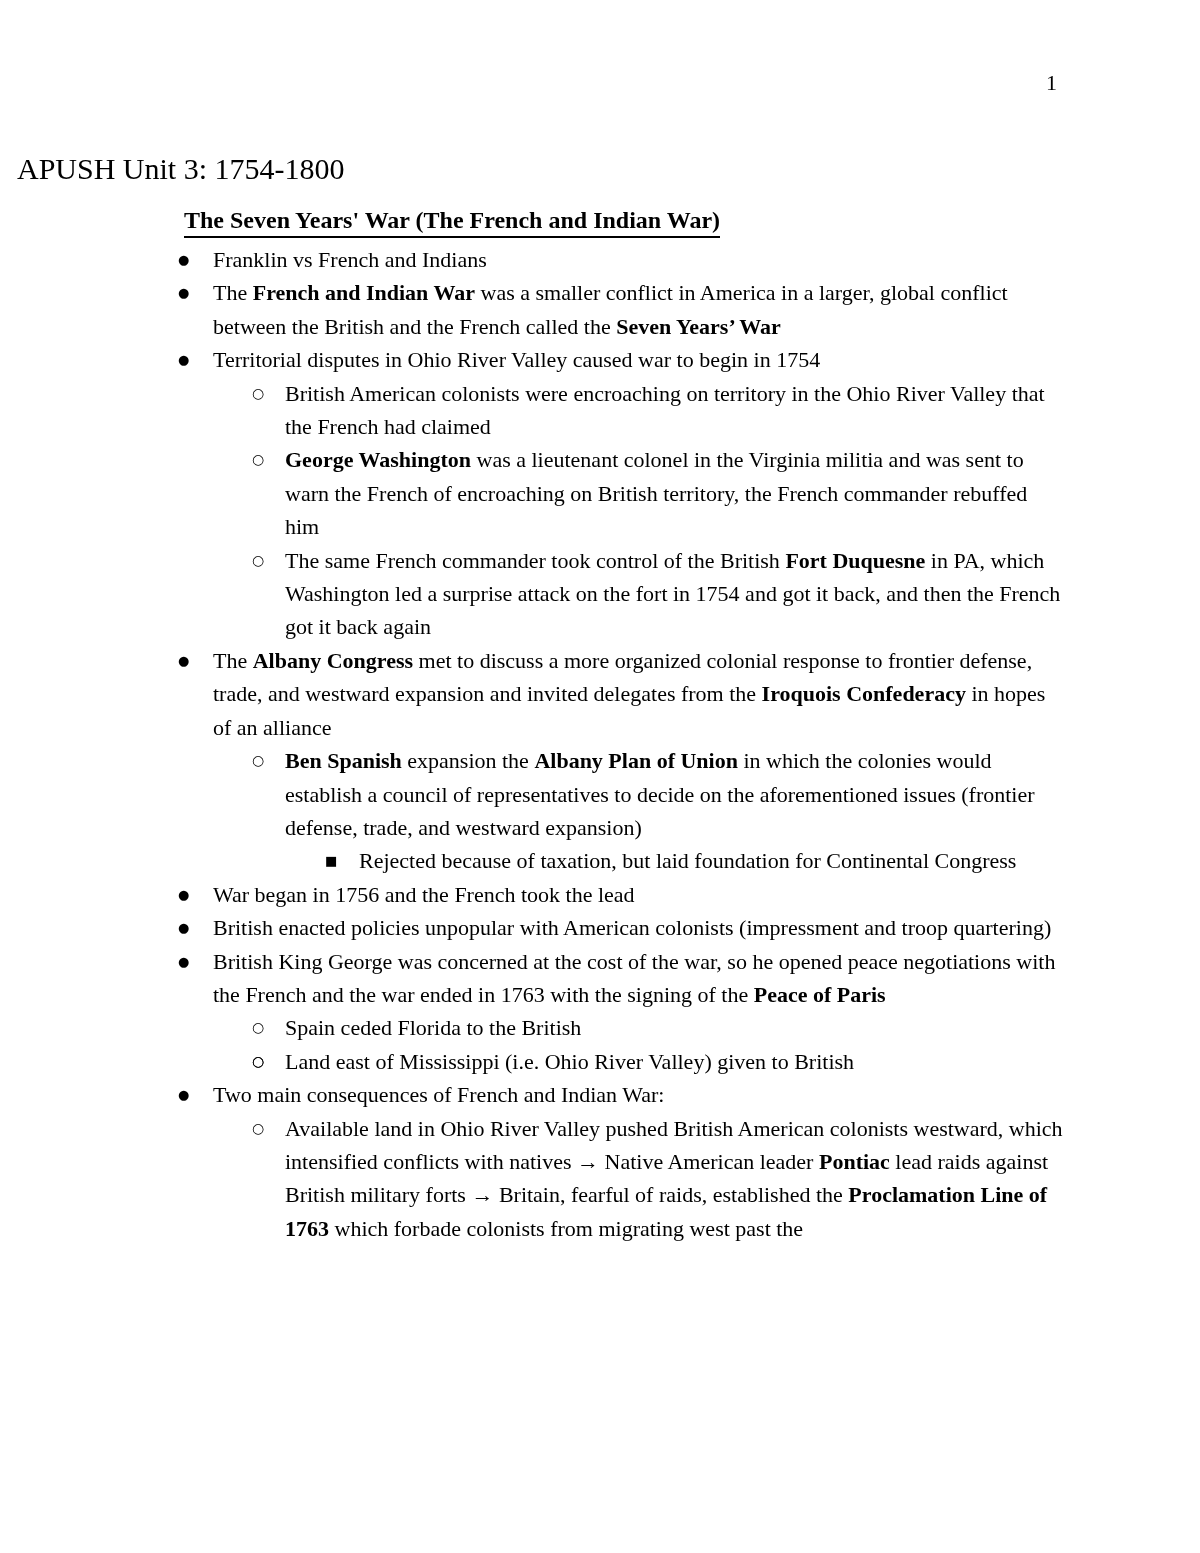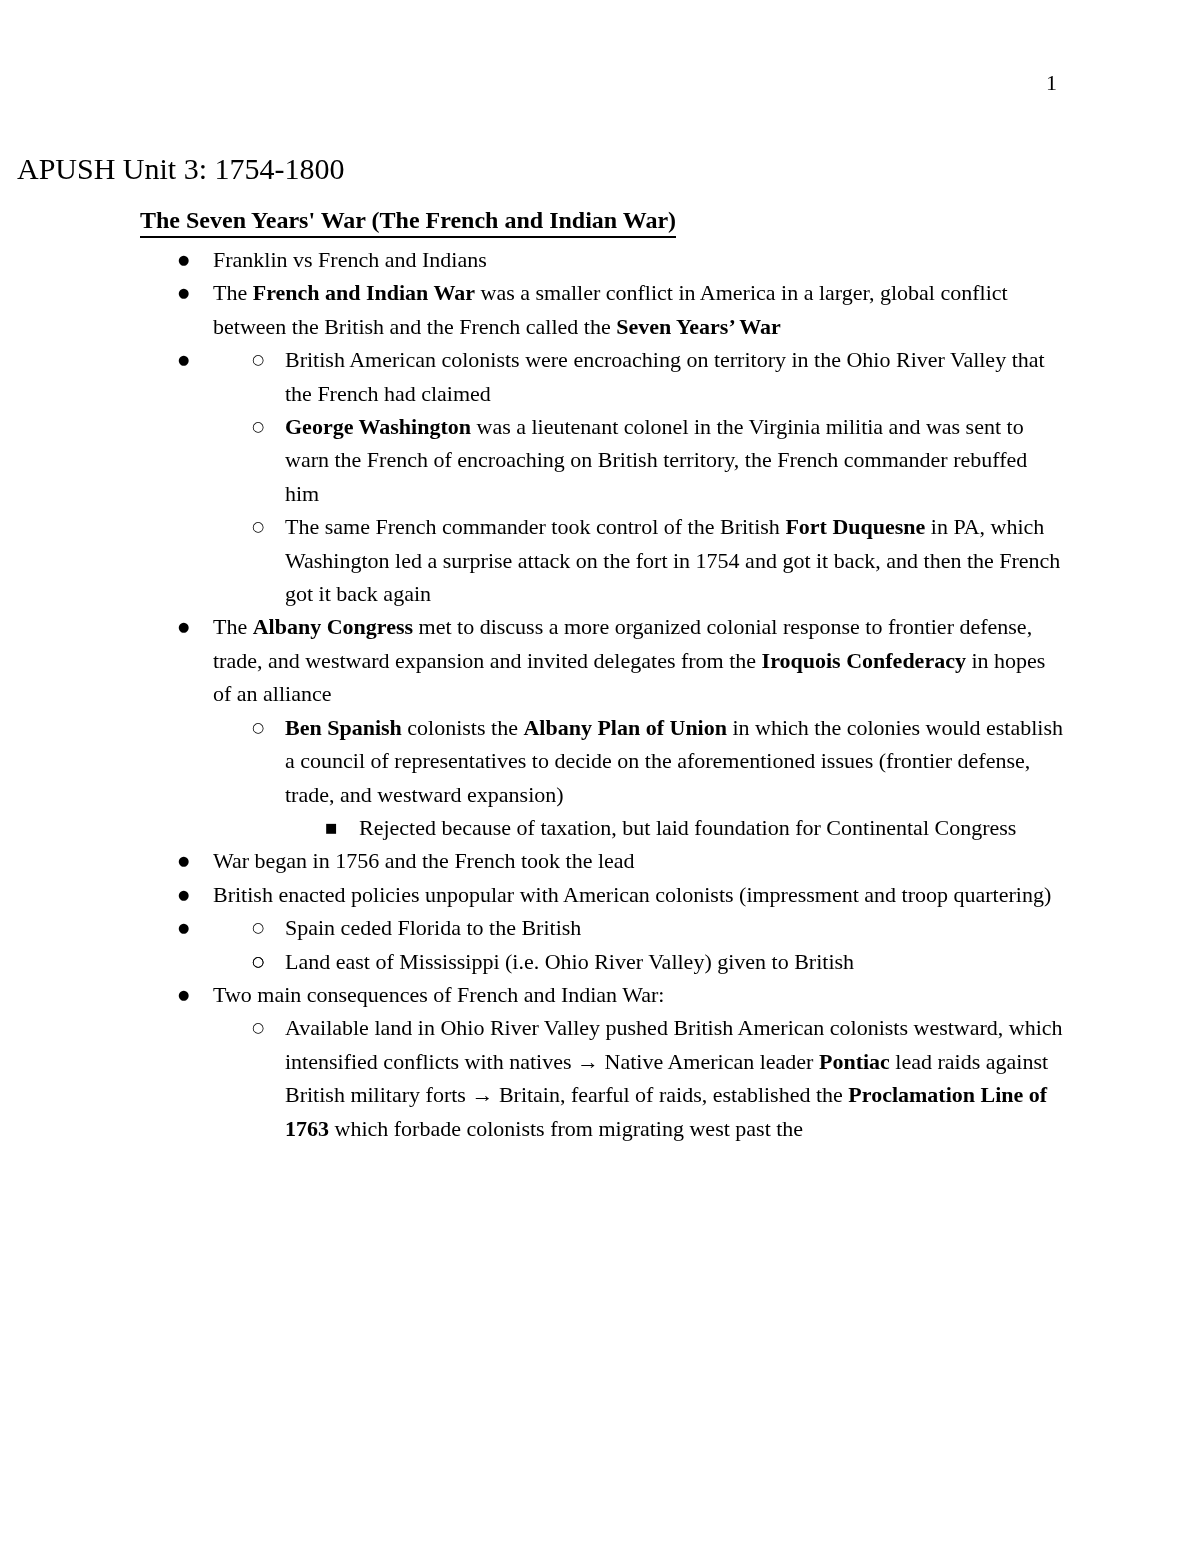--- a/index.html
+++ b/index.html
@@ -40,20 +40,21 @@
     top: 205px;
     margin: 0;
     font-size: 24px;
     font-weight: 700;
     line-height: 30px;
     white-space: nowrap;
   }
   .section-heading .underline {
     border-bottom: 2px solid #000000;
     padding-bottom: 3px;
+    margin-left: 44px;
   }
   .notes {
     position: absolute;
     left: 140px;
     top: 243px;
     width: 925px;
     font-size: 22px;
     line-height: 33.4px;
     text-align: left;
   }
@@ -78,29 +79,29 @@
 <div class="doc-page">
   <div class="page-number">1</div>
 
   <h1 class="doc-title">APUSH Unit 3: 1754-1800</h1>
 
   <h2 class="section-heading"><span class="underline">The Seven Years' War (The French and Indian War)</span></h2>
 
   <div class="notes" id="notes">
       <div class="li lvl1"><span class="marker m1">●</span><span><span>Franklin vs French and Indians</span></span></div>
       <div class="li lvl1"><span class="marker m1">●</span><span><span>The </span><span class="b">French and Indian War</span><span> was a smaller conflict in America in a larger, global conflict between the British and the French called the </span><span class="b">Seven Years’ War</span></span></div>
-      <div class="li lvl1"><span class="marker m1">●</span></div>
+      <div class="li lvl1"><span class="marker m1">●</span><span><span>Territorial disputes in Ohio River Valley caused war to begin in 1754</span></span></div>
       <div class="li lvl2"><span class="marker m2">○</span><span><span>British American colonists were encroaching on territory in the Ohio River Valley that the French had claimed</span></span></div>
       <div class="li lvl2"><span class="marker m2">○</span><span><span class="b">George Washington</span><span> was a lieutenant colonel in the Virginia militia and was sent to warn the French of encroaching on British territory, the French commander rebuffed him</span></span></div>
       <div class="li lvl2"><span class="marker m2">○</span><span><span>The same French commander took control of the British </span><span class="b">Fort Duquesne</span><span> in PA, which Washington led a surprise attack on the fort in 1754 and got it back, and then the French got it back again</span></span></div>
       <div class="li lvl1"><span class="marker m1">●</span><span><span>The </span><span class="b">Albany Congress</span><span> met to discuss a more organized colonial response to frontier defense, trade, and westward expansion and invited delegates from the </span><span class="b">Iroquois Confederacy</span><span> in hopes of an alliance</span></span></div>
-      <div class="li lvl2"><span class="marker m2">○</span><span><span class="b">Ben Spanish</span><span> colonists the </span><span class="b">Albany Plan of Union</span><span> in which the colonies would establish a council of representatives to decide on the aforementioned issues (frontier defense, trade, and westward expansion)</span></span></div>
+      <div class="li lvl2"><span class="marker m2">○</span><span><span class="b">Ben Spanish</span><span> expansion the </span><span class="b">Albany Plan of Union</span><span> in which the colonies would establish a council of representatives to decide on the aforementioned issues (frontier defense, trade, and westward expansion)</span></span></div>
       <div class="li lvl3"><span class="marker m3">■</span><span><span>Rejected because of taxation, but laid foundation for Continental Congress</span></span></div>
       <div class="li lvl1"><span class="marker m1">●</span><span><span>War began in 1756 and the French took the lead</span></span></div>
       <div class="li lvl1"><span class="marker m1">●</span><span><span>British enacted policies unpopular with American colonists (impressment and troop quartering)</span></span></div>
-      <div class="li lvl1"><span class="marker m1">●</span></div>
+      <div class="li lvl1"><span class="marker m1">●</span><span><span>British King George was concerned at the cost of the war, so he opened peace negotiations with the French and the war ended in 1763 with the signing of the </span><span class="b">Peace of Paris</span></span></div>
       <div class="li lvl2"><span class="marker m2">○</span><span><span>Spain ceded Florida to the British</span></span></div>
       <div class="li lvl2"><span class="marker m2">○</span></div>
       <div class="li lvl2"><span class="marker m2">○</span><span><span>Land east of Mississippi (i.e. Ohio River Valley) given to British</span></span></div>
       <div class="li lvl1"><span class="marker m1">●</span><span><span>Two main consequences of French and Indian War:</span></span></div>
       <div class="li lvl2"><span class="marker m2">○</span><span><span>Available land in Ohio River Valley pushed British American colonists westward, which intensified conflicts with natives → Native American leader </span><span class="b">Pontiac</span><span> lead raids against British military forts → Britain, fearful of raids, established the </span><span class="b">Proclamation Line of 1763</span><span> which forbade colonists from migrating west past the</span></span></div>
     </div>
 </div>
 
 </body></html>

